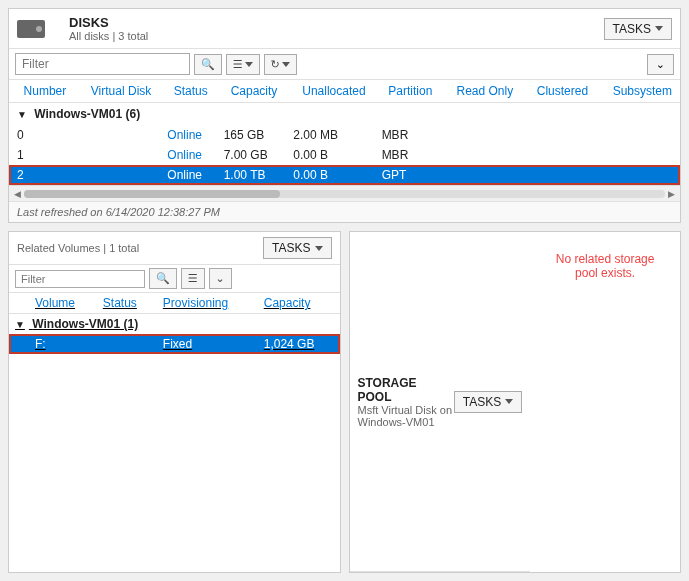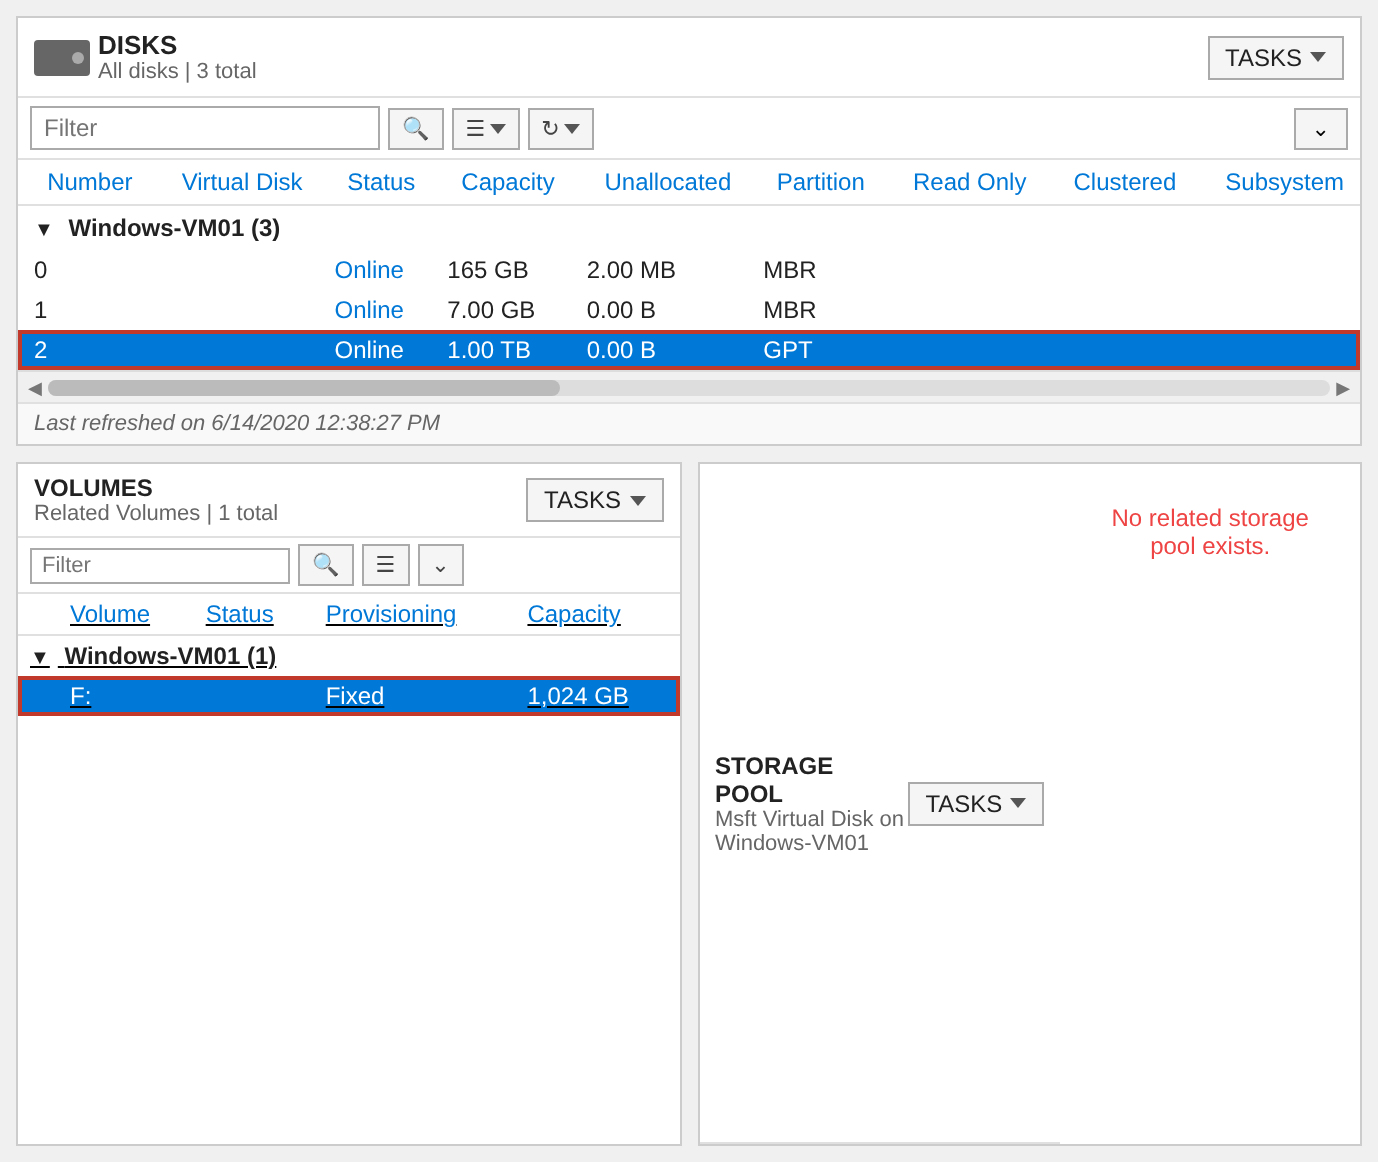--- a/index.html
+++ b/index.html
@@ -33,21 +33,21 @@
       align-items: center;
       justify-content: space-between;
       padding: 6px 8px;
       background: #fff;
       border-bottom: 1px solid #e0e0e0;
     }
 
     .panel-header-left {
       display: flex;
       align-items: center;
-      gap: 4px;
+      gap: 24px;
     }
 
     .disk-icon {
       width: 28px;
       height: 18px;
       background: #666;
       border-radius: 2px;
       position: relative;
       display: inline-block;
     }
@@ -370,21 +370,21 @@
             <th>Partition</th>
             <th>Read Only</th>
             <th>Clustered</th>
             <th>Subsystem</th>
           </tr>
         </thead>
         <tbody>
           <tr class="group-row">
             <td colspan="9">
               <span class="group-icon">▼</span>
-              <span>Windows-VM01 (3)</span>
+              <span>Windows-VM01 (6)</span>
             </td>
           </tr>
           <tr>
             <td>0</td>
             <td></td>
             <td class="status-online">Online</td>
             <td>165 GB</td>
             <td>2.00 MB</td>
             <td>MBR</td>
             <td></td>
@@ -426,21 +426,20 @@
     </div>
 
     <div class="refresh-info">Last refreshed on 6/14/2020 12:38:27 PM</div>
   </div>
 
   <div class="bottom-panels">
 
     <div class="volumes-panel">
       <div class="sub-panel-header">
         <div>
-          <div class="sub-panel-title">VOLUMES</div>
           <div class="sub-panel-subtitle">Related Volumes | 1 total</div>
         </div>
         <button class="tasks-btn">
           <span>TASKS</span>
           <span class="chevron-down"></span>
         </button>
       </div>
 
       <div class="sub-toolbar">
         <input class="filter-input-sm" type="text" placeholder="Filter" style="">

